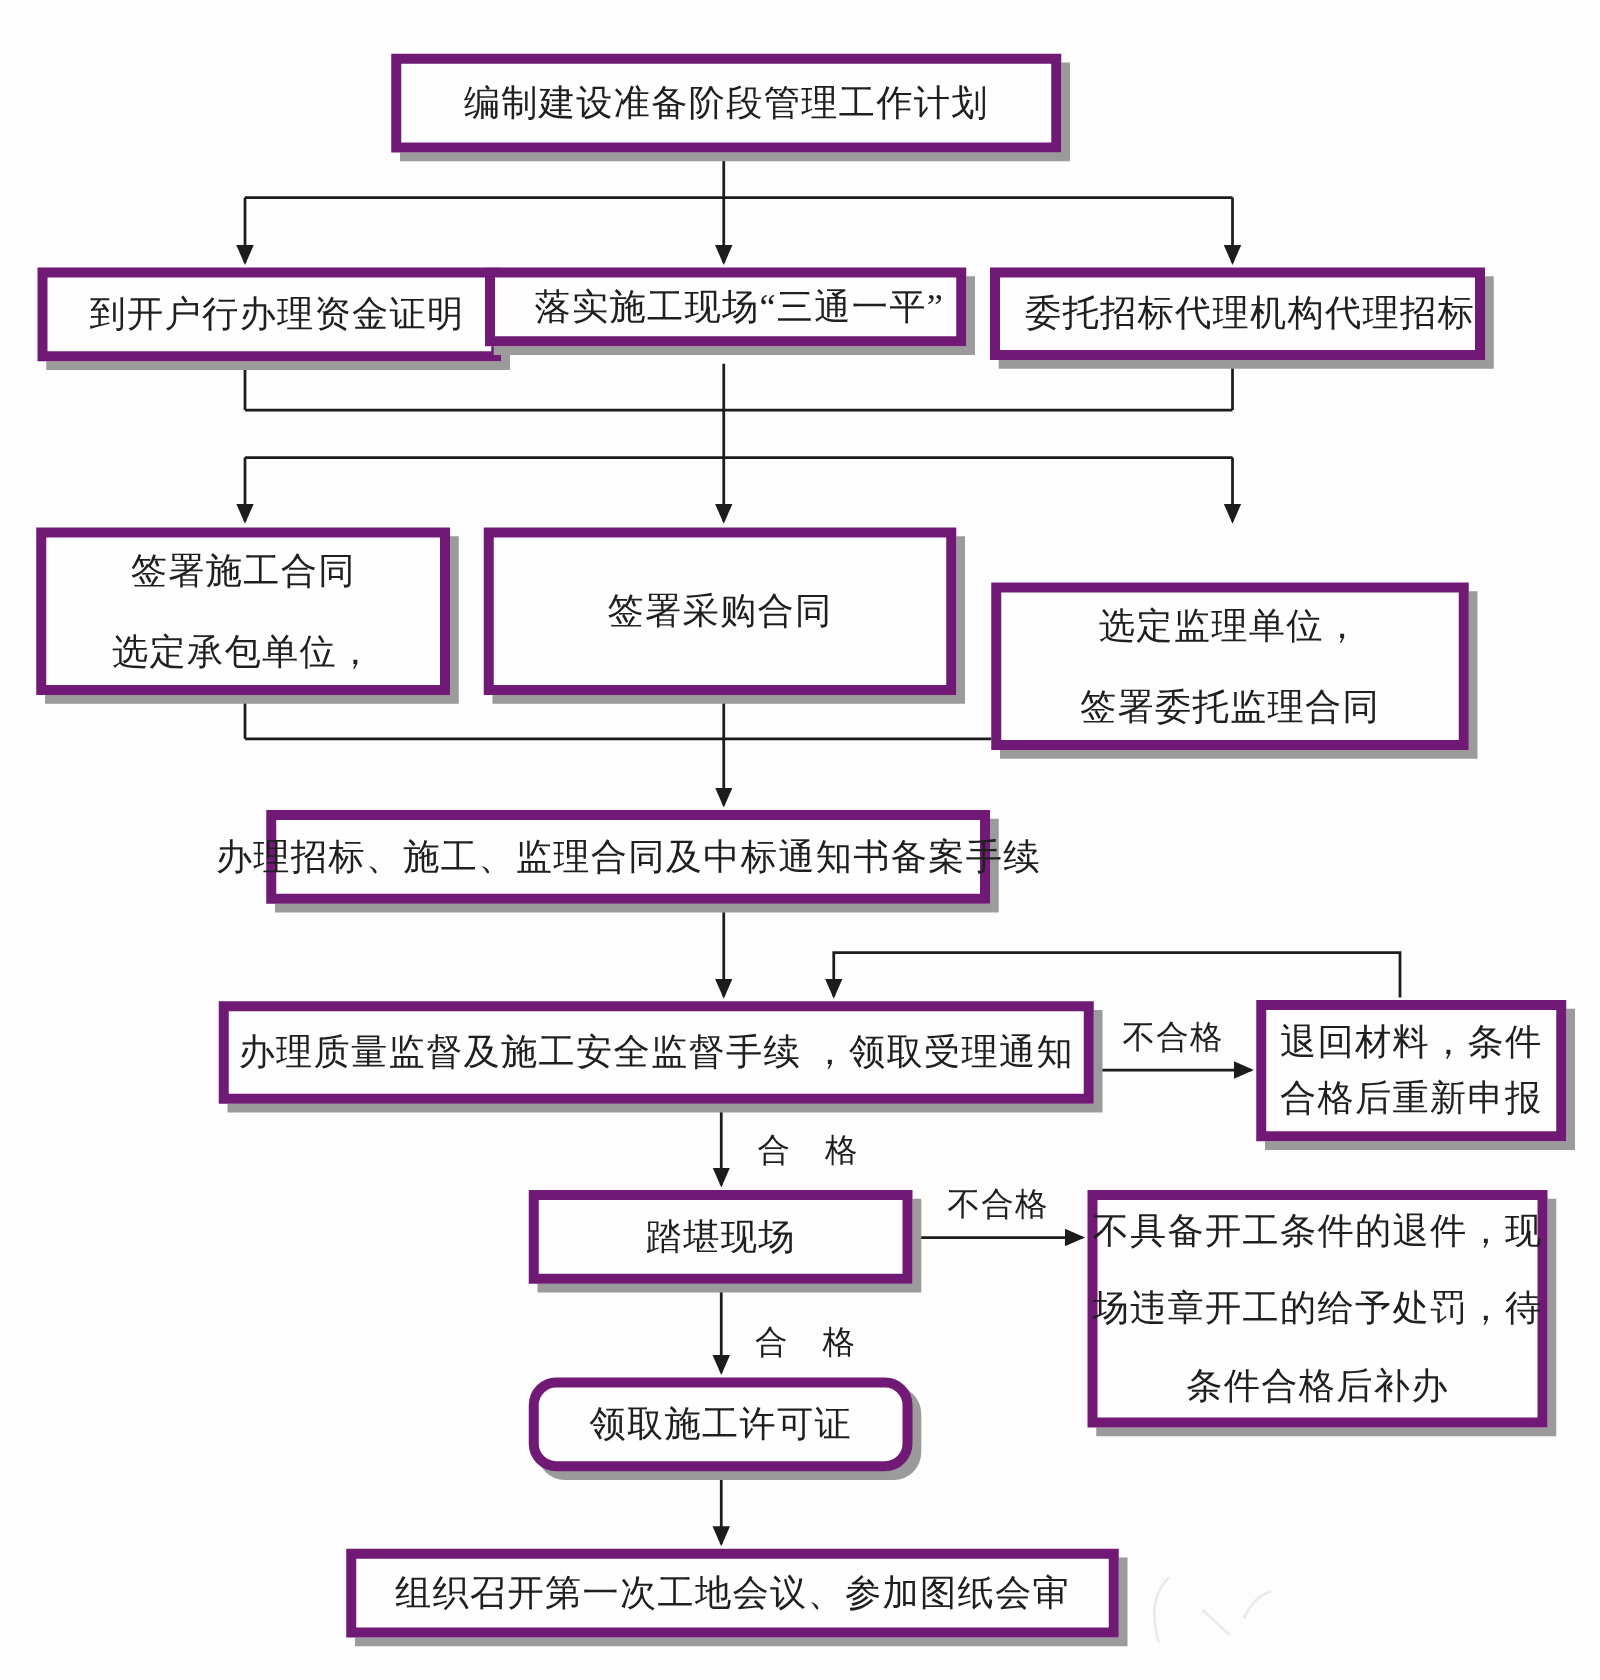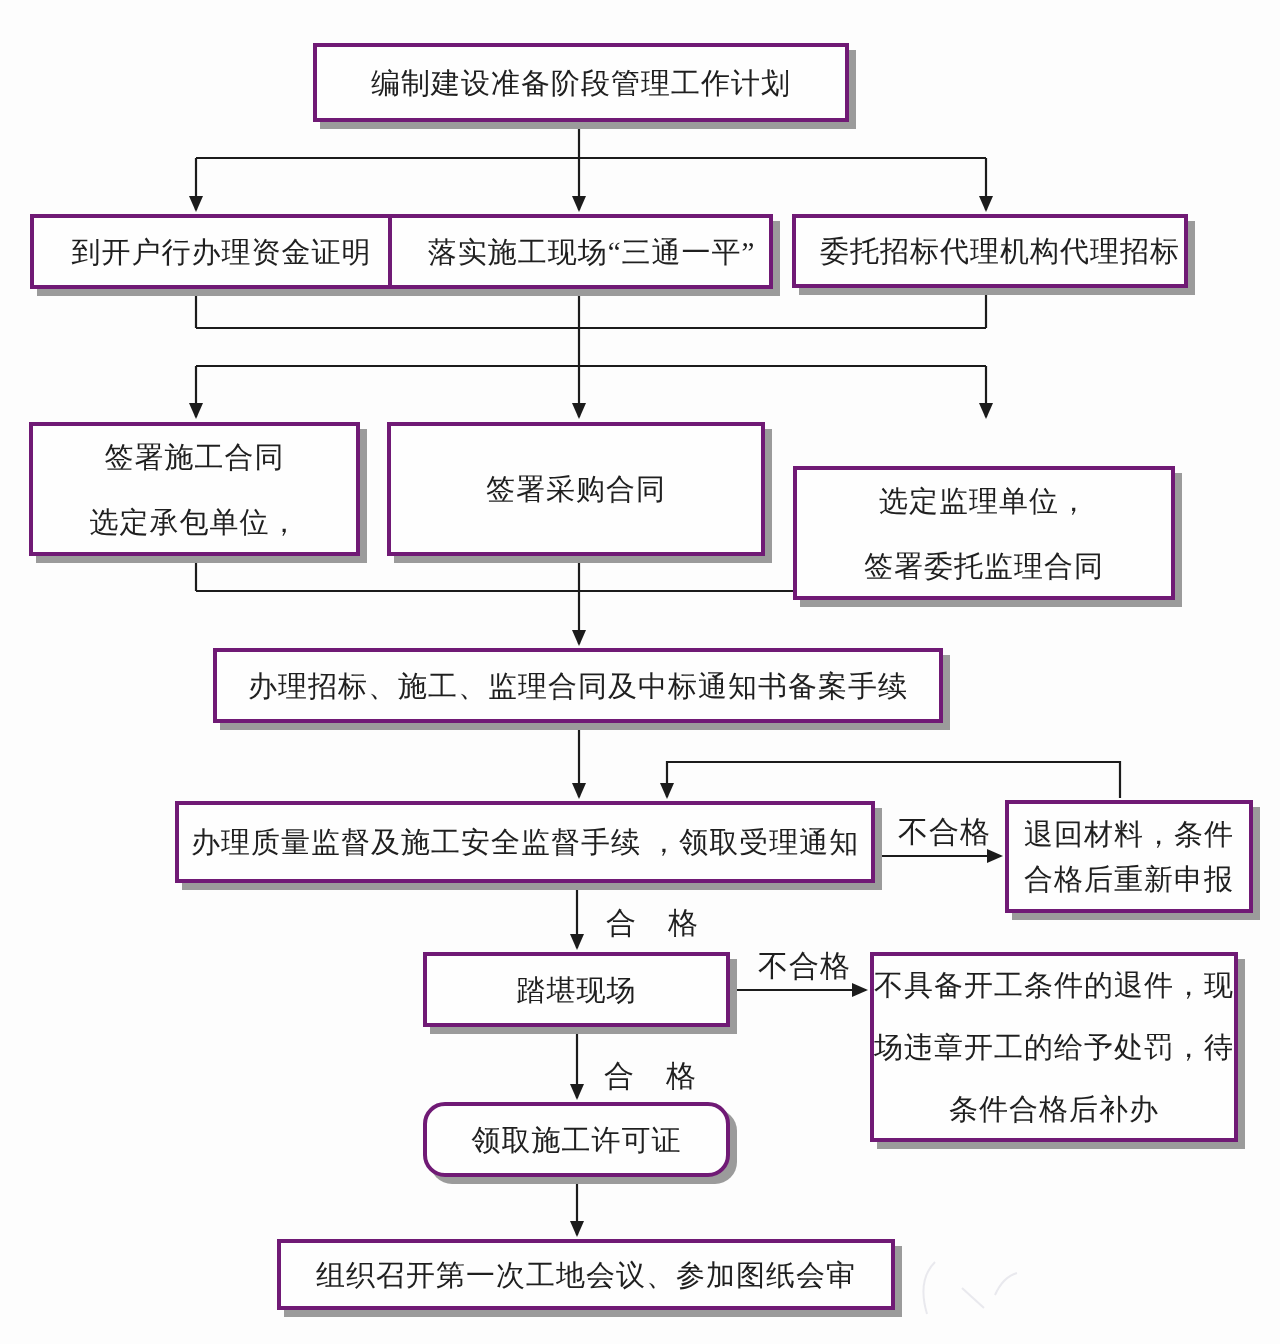--- a/index.html
+++ b/index.html
@@ -9,38 +9,38 @@
     font-family:"Liberation Serif","DejaVu Serif",serif;
     color:#1f1f1f;
     overflow:hidden;
   }
   .stage{position:relative;width:1280px;height:1344px;}
   .connectors{position:absolute;left:0;top:0;width:1280px;height:1344px;}
   .node{
     position:absolute;
     box-sizing:border-box;
     background:#fefefe;
-    border:4px solid #701a75;
+    border:8px solid #701a75;
     box-shadow:7px 7px 0 #9b9b9b;
     display:flex;
     flex-direction:column;
     justify-content:center;
     align-items:center;
     text-align:center;
     font-size:29px;
     letter-spacing:1px;
     line-height:40px;
   }
   .node .ln{display:block;white-space:nowrap;}
   .gap-wide{gap:25px;}
   .gap-mid{gap:22px;}
   .gap-tight{gap:5px;}
   .edge-label{
     position:absolute;
-    font-size:30px;
+    font-size:26px;
     letter-spacing:1px;
     white-space:nowrap;
   }
   svg line, svg path.conn{stroke:#1c1c1c;stroke-width:2.2;fill:none;}
   svg path.wm{stroke:#e9e9ee;stroke-width:2;fill:none;}
 </style>
 </head>
 <body>
 
 <div class="stage">
@@ -87,40 +87,40 @@
     <path class="wm" d="M935 1262 q-18 18 -8 52 M962 1288 l22 20 M995 1295 q8 -18 22 -22"></path>
   </svg>
 
   <div class="node" style="left:313px;top:43px;width:536px;height:79px;">
     <span class="ln">编制建设准备阶段管理工作计划</span>
   </div>
 
   <div class="node" style="left:30px;top:214px;width:371px;height:75px;padding-left:12px;">
     <span class="ln">到开户行办理资金证明</span>
   </div>
-  <div class="node" style="left:388px;top:214px;width:385px;height:75px;padding-left:22px;">
+  <div class="node" style="left:388px;top:214px;width:385px;height:63px;padding-left:22px;">
     <span class="ln">落实施工现场“三通一平”</span>
   </div>
   <div class="node" style="left:792px;top:214px;width:396px;height:74px;padding-left:20px;">
     <span class="ln">委托招标代理机构代理招标</span>
   </div>
 
   <div class="node gap-wide" style="left:29px;top:422px;width:331px;height:134px;">
     <span class="ln">签署施工合同</span>
     <span class="ln">选定承包单位，</span>
   </div>
   <div class="node gap-wide" style="left:387px;top:422px;width:378px;height:134px;">
     <span class="ln">签署采购合同</span>
   </div>
   <div class="node gap-wide" style="left:793px;top:422px;width:382px;height:134px;margin-top:44px;">
     <span class="ln">选定监理单位，</span>
     <span class="ln">签署委托监理合同</span>
   </div>
 
-  <div class="node" style="left:213px;top:648px;width:730px;height:75px;justify-content:center;">
+  <div class="node" style="left:213px;top:648px;width:579px;height:75px;justify-content:center;">
     <span class="ln">办理招标、施工、监理合同及中标通知书备案手续</span>
   </div>
 
   <div class="node" style="left:175px;top:801px;width:700px;height:82px;">
     <span class="ln">办理质量监督及施工安全监督手续 ，领取受理通知</span>
   </div>
   <div class="node gap-tight" style="left:1005px;top:800px;width:248px;height:113px;">
     <span class="ln">退回材料，条件</span>
     <span class="ln">合格后重新申报</span>
   </div>

